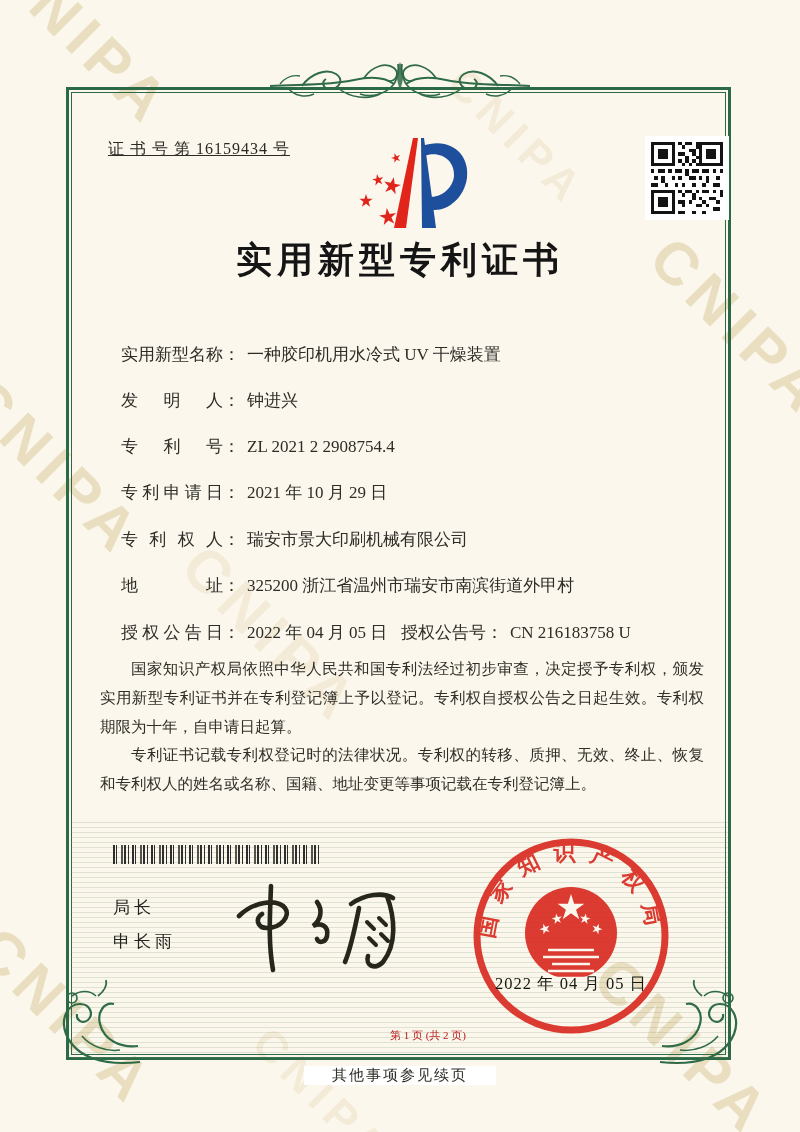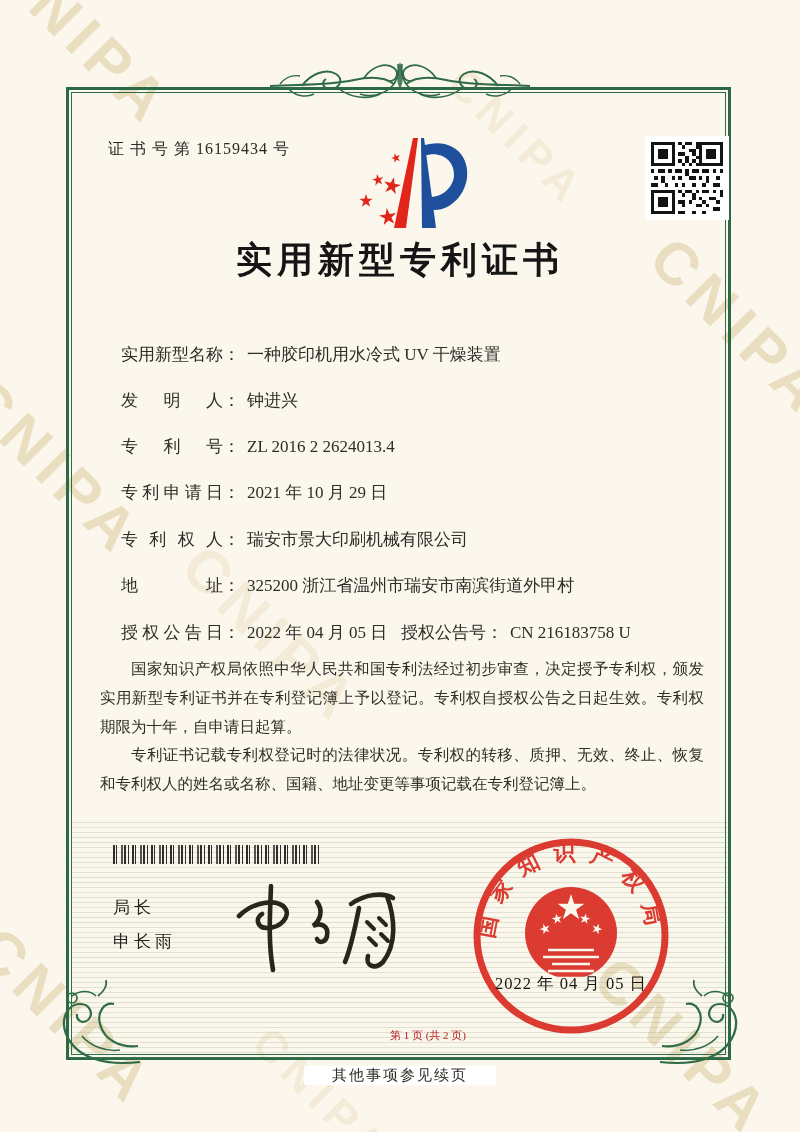--- a/index.html
+++ b/index.html
@@ -11,21 +11,21 @@
       color:#eadec1;letter-spacing:8px;transform:rotate(45deg);z-index:0;white-space:nowrap;}
   .wm.small{font-size:44px;opacity:.55;}
   .wm.faint{opacity:.45;}
   
   .frame{position:absolute;left:66px;top:87px;width:665px;height:973px;
          border:3px solid #2c6a47;box-sizing:border-box;z-index:1;}
   .frame-inner{position:absolute;inset:2px;border:1px solid #2c6a47;}
   
   .guilloche{position:absolute;left:71px;top:822px;width:657px;height:236px;z-index:1;
     background:repeating-linear-gradient(180deg,rgba(120,150,110,.22) 0 1px,rgba(120,150,110,0) 1px 5px);}
-  .cert-no{left:108px;top:139px;font-size:16px;letter-spacing:1px;color:#2b2a26;z-index:2;}
+  .cert-no{left:108px;top:139px;font-size:16px;letter-spacing:1px;color:#2b2a26;z-index:2;text-decoration:underline;}
   .title{left:0;top:236px;width:100%;text-align:center;font-size:36px;font-weight:700;
          letter-spacing:5px;color:#151515;z-index:2;}
   .field{left:121px;width:615px;font-size:17px;color:#2d2c27;z-index:2;white-space:nowrap;}
   .flabel{display:inline-block;width:102px;text-align:justify;text-align-last:justify;}
   .fcolon{display:inline-block;margin-right:7px;}
   .pair2{position:absolute;left:280px;top:0;}
   .paras{left:100px;top:655px;width:604px;font-size:15.5px;line-height:1.86;
          text-align:justify;color:#2f2e27;z-index:2;}
   .paras p{margin:0;text-indent:2em;}
   .barcode{left:113px;top:845px;width:206px;height:19px;z-index:2;
@@ -146,21 +146,21 @@
 
   <div class="abs title">实用新型专利证书</div>
 
   <div class="abs field" style="top:343px;">
     <span class="flabel">实用新型名称</span><span class="fcolon">：</span><span>一种胶印机用水冷式 UV 干燥装置</span>
   </div>
   <div class="abs field" style="top:389px;">
     <span class="flabel">发明人</span><span class="fcolon">：</span><span>钟进兴</span>
   </div>
   <div class="abs field" style="top:435px;">
-    <span class="flabel">专利号</span><span class="fcolon">：</span><span>ZL 2016 2 2624013.4</span>
+    <span class="flabel">专利号</span><span class="fcolon">：</span><span>ZL 2021 2 2908754.4</span>
   </div>
   <div class="abs field" style="top:481px;">
     <span class="flabel">专利申请日</span><span class="fcolon">：</span><span>2021 年 10 月 29 日</span>
   </div>
   <div class="abs field" style="top:528px;">
     <span class="flabel">专利权人</span><span class="fcolon">：</span><span>瑞安市景大印刷机械有限公司</span>
   </div>
   <div class="abs field" style="top:574px;">
     <span class="flabel">地址</span><span class="fcolon">：</span><span>325200 浙江省温州市瑞安市南滨街道外甲村</span>
   </div>

